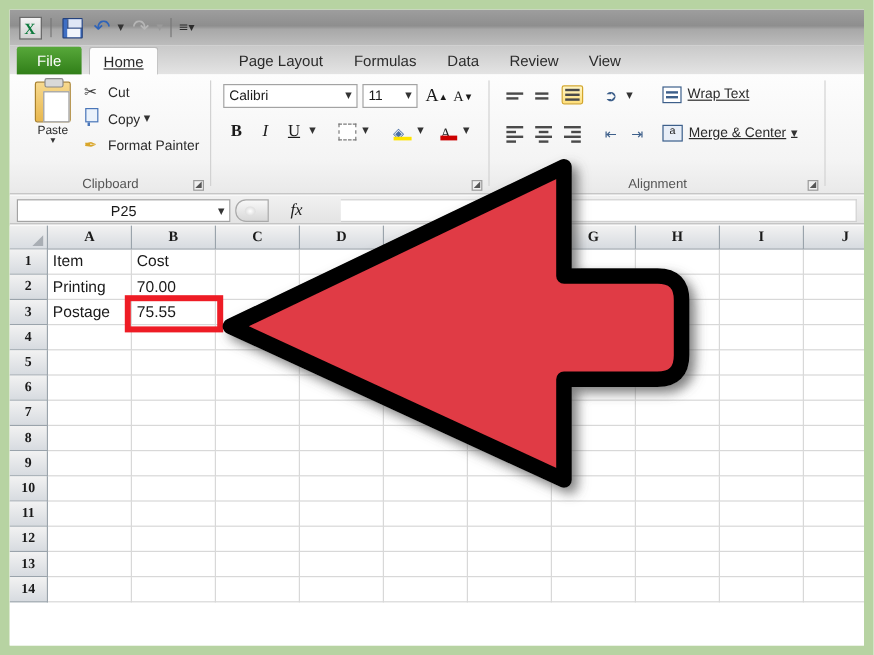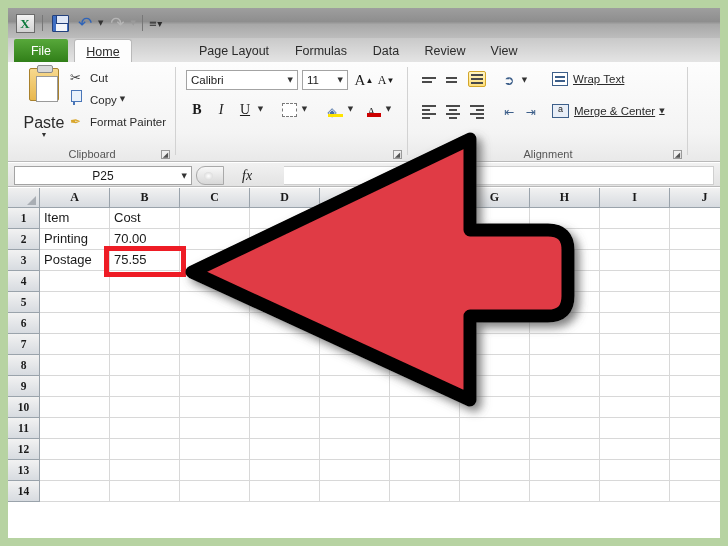--- a/index.html
+++ b/index.html
@@ -115,21 +115,21 @@
     border: 1px solid #a9812c; border-radius: 2px;
   }
   .clipboard-ico:before {
     content:""; position:absolute; left:7px; top:-4px; width:14px; height:6px;
     background:#d9d9d9; border:1px solid #8a8a8a; border-radius:2px;
   }
   .clipboard-ico:after {
     content:""; position:absolute; left:6px; top:7px; width:20px; height:24px;
     background:#fff; border:1px solid #9a9a9a;
   }
-  .paste-label { font-size: 16px; color: #2b2b2b; margin-top: 13px; }
+  .paste-label { font-size: 10px; color: #2b2b2b; margin-top: 2px; }
   .paste-caret { font-size: 7px; color: #333; line-height: 6px; }
 
   .cb-item {
     position: absolute; display: flex; align-items: center; gap: 4px;
     font-size: 11.5px; color: #2b2b2b; white-space: nowrap;
   }
   .mini-ico { width: 16px; height: 15px; position: relative; flex: 0 0 16px; }
   .scissors { font-size: 13px; color: #3d3d3d; font-family: "DejaVu Sans", sans-serif; line-height: 15px; }
   .copy-ico {
     width: 11px; height: 12px; background: #cfe0f3; border: 1px solid #4a76b8;

